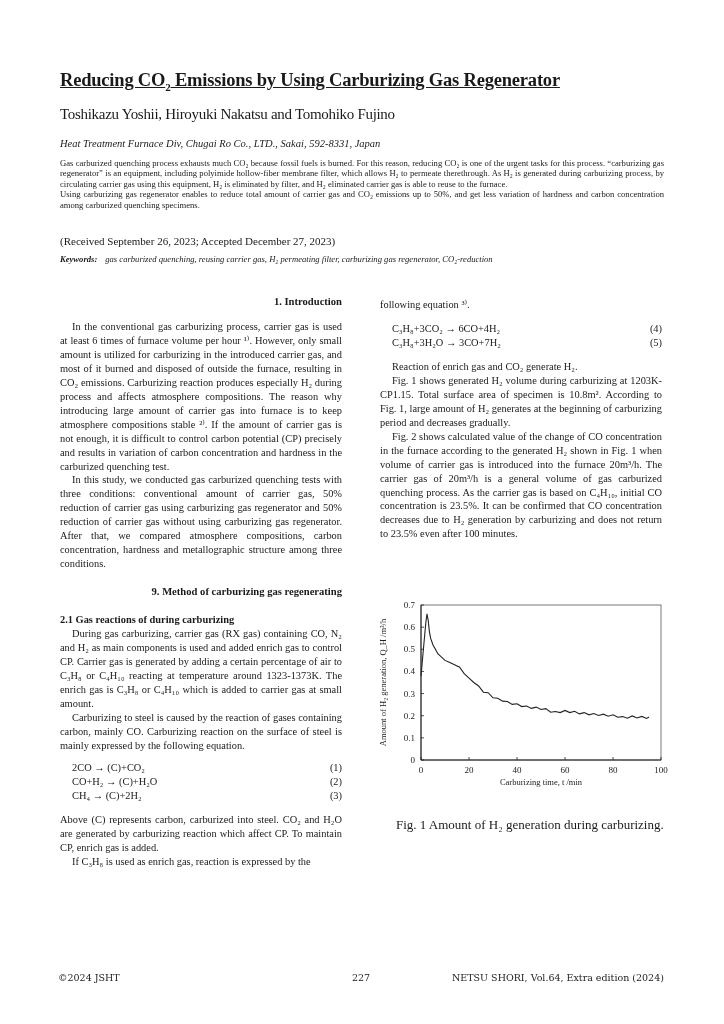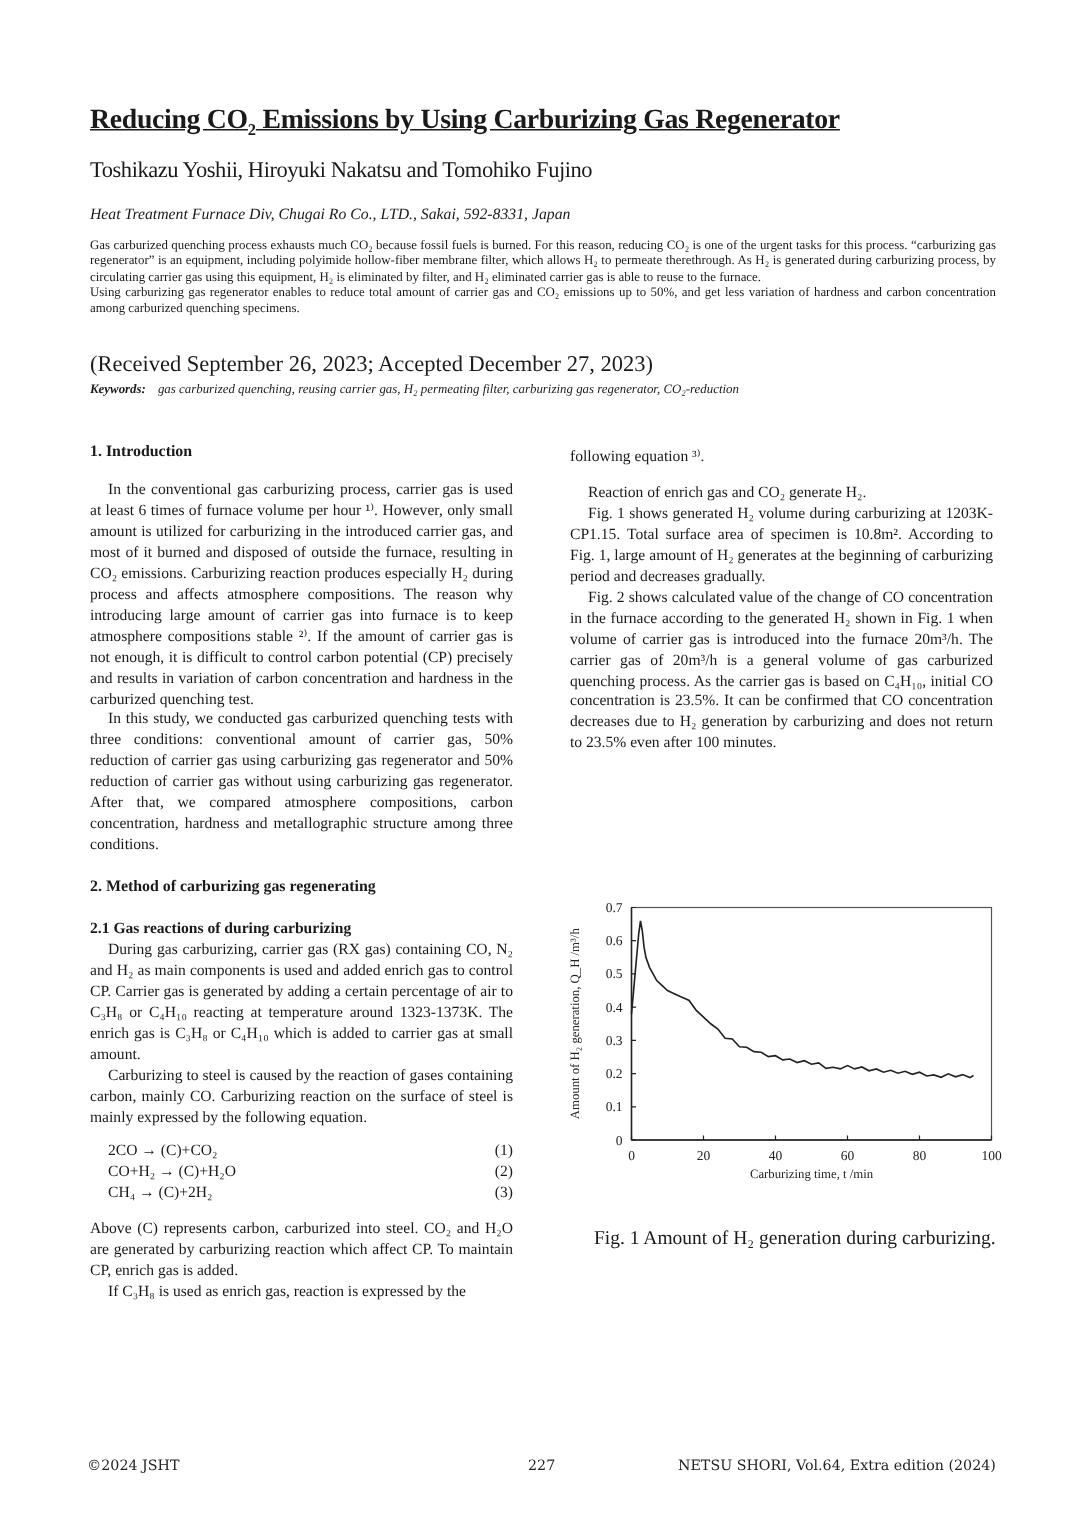--- a/index.html
+++ b/index.html
@@ -4,29 +4,29 @@
 <style>
   html, body { margin:0; padding:0; background:#ffffff; }
   body { width:724px; height:1024px; position:relative; overflow:hidden;
          font-family:"Liberation Serif", "DejaVu Serif", serif; color:#1a1a1a; }
   .abs { position:absolute; }
   #title { left:60px; top:70px; font-size:18.5px; font-weight:bold; letter-spacing:-0.2px; white-space:nowrap;text-decoration:underline; }
   #authors { left:60px; top:106px; font-size:15px; white-space:nowrap; letter-spacing:-0.3px; }
   #affil { left:60px; top:138px; font-size:10.5px; font-style:italic; white-space:nowrap;text-align:center; }
   #abstract { left:60px; top:158px; width:604px; font-size:8.6px; line-height:10.4px; text-align:justify; }
   #abstract p { margin:0; }
-  #received { left:60px; top:235px; font-size:15px; }
+  #received { left:60px; top:235px; font-size:11px; }
   #keywords { left:60px; top:254px; font-size:8.6px; font-style:italic; white-space:nowrap; }
   #keywords b { font-style:italic; margin-right:8px; }
   .col { font-size:10.4px; line-height:13.95px; text-align:justify; }
   .col p { margin:0; text-indent:12px; }
   .col p.noind { text-indent:0; }
   #colL { left:60px; top:320px; width:282px; }
   #colR { left:380px; top:298px; width:282px; }
-  .sechead { font-weight:bold; text-align:left; font-size:10.6px; }
+  .sechead { font-weight:bold; text-align:right; font-size:10.6px; }
   .subhead { font-weight:bold; font-size:10.4px; }
   .eq { display:flex; justify-content:space-between; padding-left:12px; line-height:14px; }
   .eqblock { margin:8px 0 10px 0; }
   #h1 { left:60px; top:296px; width:282px; }
   #chart { left:372px; top:596px; width:330px; height:215px; }
   #figcap { left:396px; top:817px; font-size:13px; white-space:nowrap; }
   .foot { top:972px; font-size:9.5px; font-family:"DejaVu Serif", serif; white-space:nowrap; color:#222; }
   #foot-l { left:58px; }
   #foot-c { left:352px; }
   #foot-r { left:452px;text-align:right; }
@@ -46,21 +46,21 @@
 </div>
 
 <div id="received" class="abs">(Received September 26, 2023; Accepted December 27, 2023)</div>
 <div id="keywords" class="abs"><b>Keywords:</b><span>gas carburized quenching, reusing carrier gas, H₂ permeating filter, carburizing gas regenerator, CO₂-reduction</span></div>
 
 <div id="h1" class="abs sechead">1. Introduction</div>
 
 <div id="colL" class="abs col">
   <p>In the conventional gas carburizing process, carrier gas is used at least 6 times of furnace volume per hour ¹⁾. However, only small amount is utilized for carburizing in the introduced carrier gas, and most of it burned and disposed of outside the furnace, resulting in CO₂ emissions. Carburizing reaction produces especially H₂ during process and affects atmosphere compositions. The reason why introducing large amount of carrier gas into furnace is to keep atmosphere compositions stable ²⁾. If the amount of carrier gas is not enough, it is difficult to control carbon potential (CP) precisely and results in variation of carbon concentration and hardness in the carburized quenching test.</p>
   <p>In this study, we conducted gas carburized quenching tests with three conditions: conventional amount of carrier gas, 50% reduction of carrier gas using carburizing gas regenerator and 50% reduction of carrier gas without using carburizing gas regenerator. After that, we compared atmosphere compositions, carbon concentration, hardness and metallographic structure among three conditions.</p>
-  <div class="sechead" style="margin-top:14px;margin-bottom:14px">2. Method of carburizing gas regenerating</div>
+  <div class="sechead" style="margin-top:14px;margin-bottom:14px">9. Method of carburizing gas regenerating</div>
   <div class="subhead">2.1 Gas reactions of during carburizing</div>
   <p>During gas carburizing, carrier gas (RX gas) containing CO, N₂ and H₂ as main components is used and added enrich gas to control CP. Carrier gas is generated by adding a certain percentage of air to C₃H₈ or C₄H₁₀ reacting at temperature around 1323-1373K. The enrich gas is C₃H₈ or C₄H₁₀ which is added to carrier gas at small amount.</p>
   <p>Carburizing to steel is caused by the reaction of gases containing carbon, mainly CO. Carburizing reaction on the surface of steel is mainly expressed by the following equation.</p>
   <div class="eqblock">
     <div class="eq">
         <span>2CO → (C)+CO₂</span>
         <span>(1)</span>
       </div>
     <div class="eq">
         <span>CO+H₂ → (C)+H₂O</span>
@@ -71,20 +71,28 @@
         <span>(3)</span>
       </div>
   </div>
   <p class="noind">Above (C) represents carbon, carburized into steel. CO₂ and H₂O are generated by carburizing reaction which affect CP. To maintain CP, enrich gas is added.</p>
   <p>If C₃H₈ is used as enrich gas, reaction is expressed by the</p>
 </div>
 
 <div id="colR" class="abs col">
   <p class="noind">following equation ³⁾.</p>
   <div class="eqblock" style="margin-top:10px">
+    <div class="eq">
+        <span>C₃H₈+3CO₂ → 6CO+4H₂</span>
+        <span>(4)</span>
+      </div>
+    <div class="eq">
+        <span>C₃H₈+3H₂O → 3CO+7H₂</span>
+        <span>(5)</span>
+      </div>
   </div>
   <p>Reaction of enrich gas and CO₂ generate H₂.</p>
   <p>Fig. 1 shows generated H₂ volume during carburizing at 1203K-CP1.15. Total surface area of specimen is 10.8m². According to Fig. 1, large amount of H₂ generates at the beginning of carburizing period and decreases gradually.</p>
   <p>Fig. 2 shows calculated value of the change of CO concentration in the furnace according to the generated H₂ shown in Fig. 1 when volume of carrier gas is introduced into the furnace 20m³/h. The carrier gas of 20m³/h is a general volume of gas carburized quenching process. As the carrier gas is based on C₄H₁₀, initial CO concentration is 23.5%. It can be confirmed that CO concentration decreases due to H₂ generation by carburizing and does not return to 23.5% even after 100 minutes.</p>
 </div>
 
 <svg id="chart" class="abs" viewBox="0 0 330 215" width="330" height="215">
   <g id="chart-axes">
       <rect x="49" y="9" width="240" height="155" fill="none" stroke="#555" stroke-width="0.8"></rect>
       <line x1="49" y1="164" x2="289" y2="164" stroke="#222" stroke-width="1"></line>

